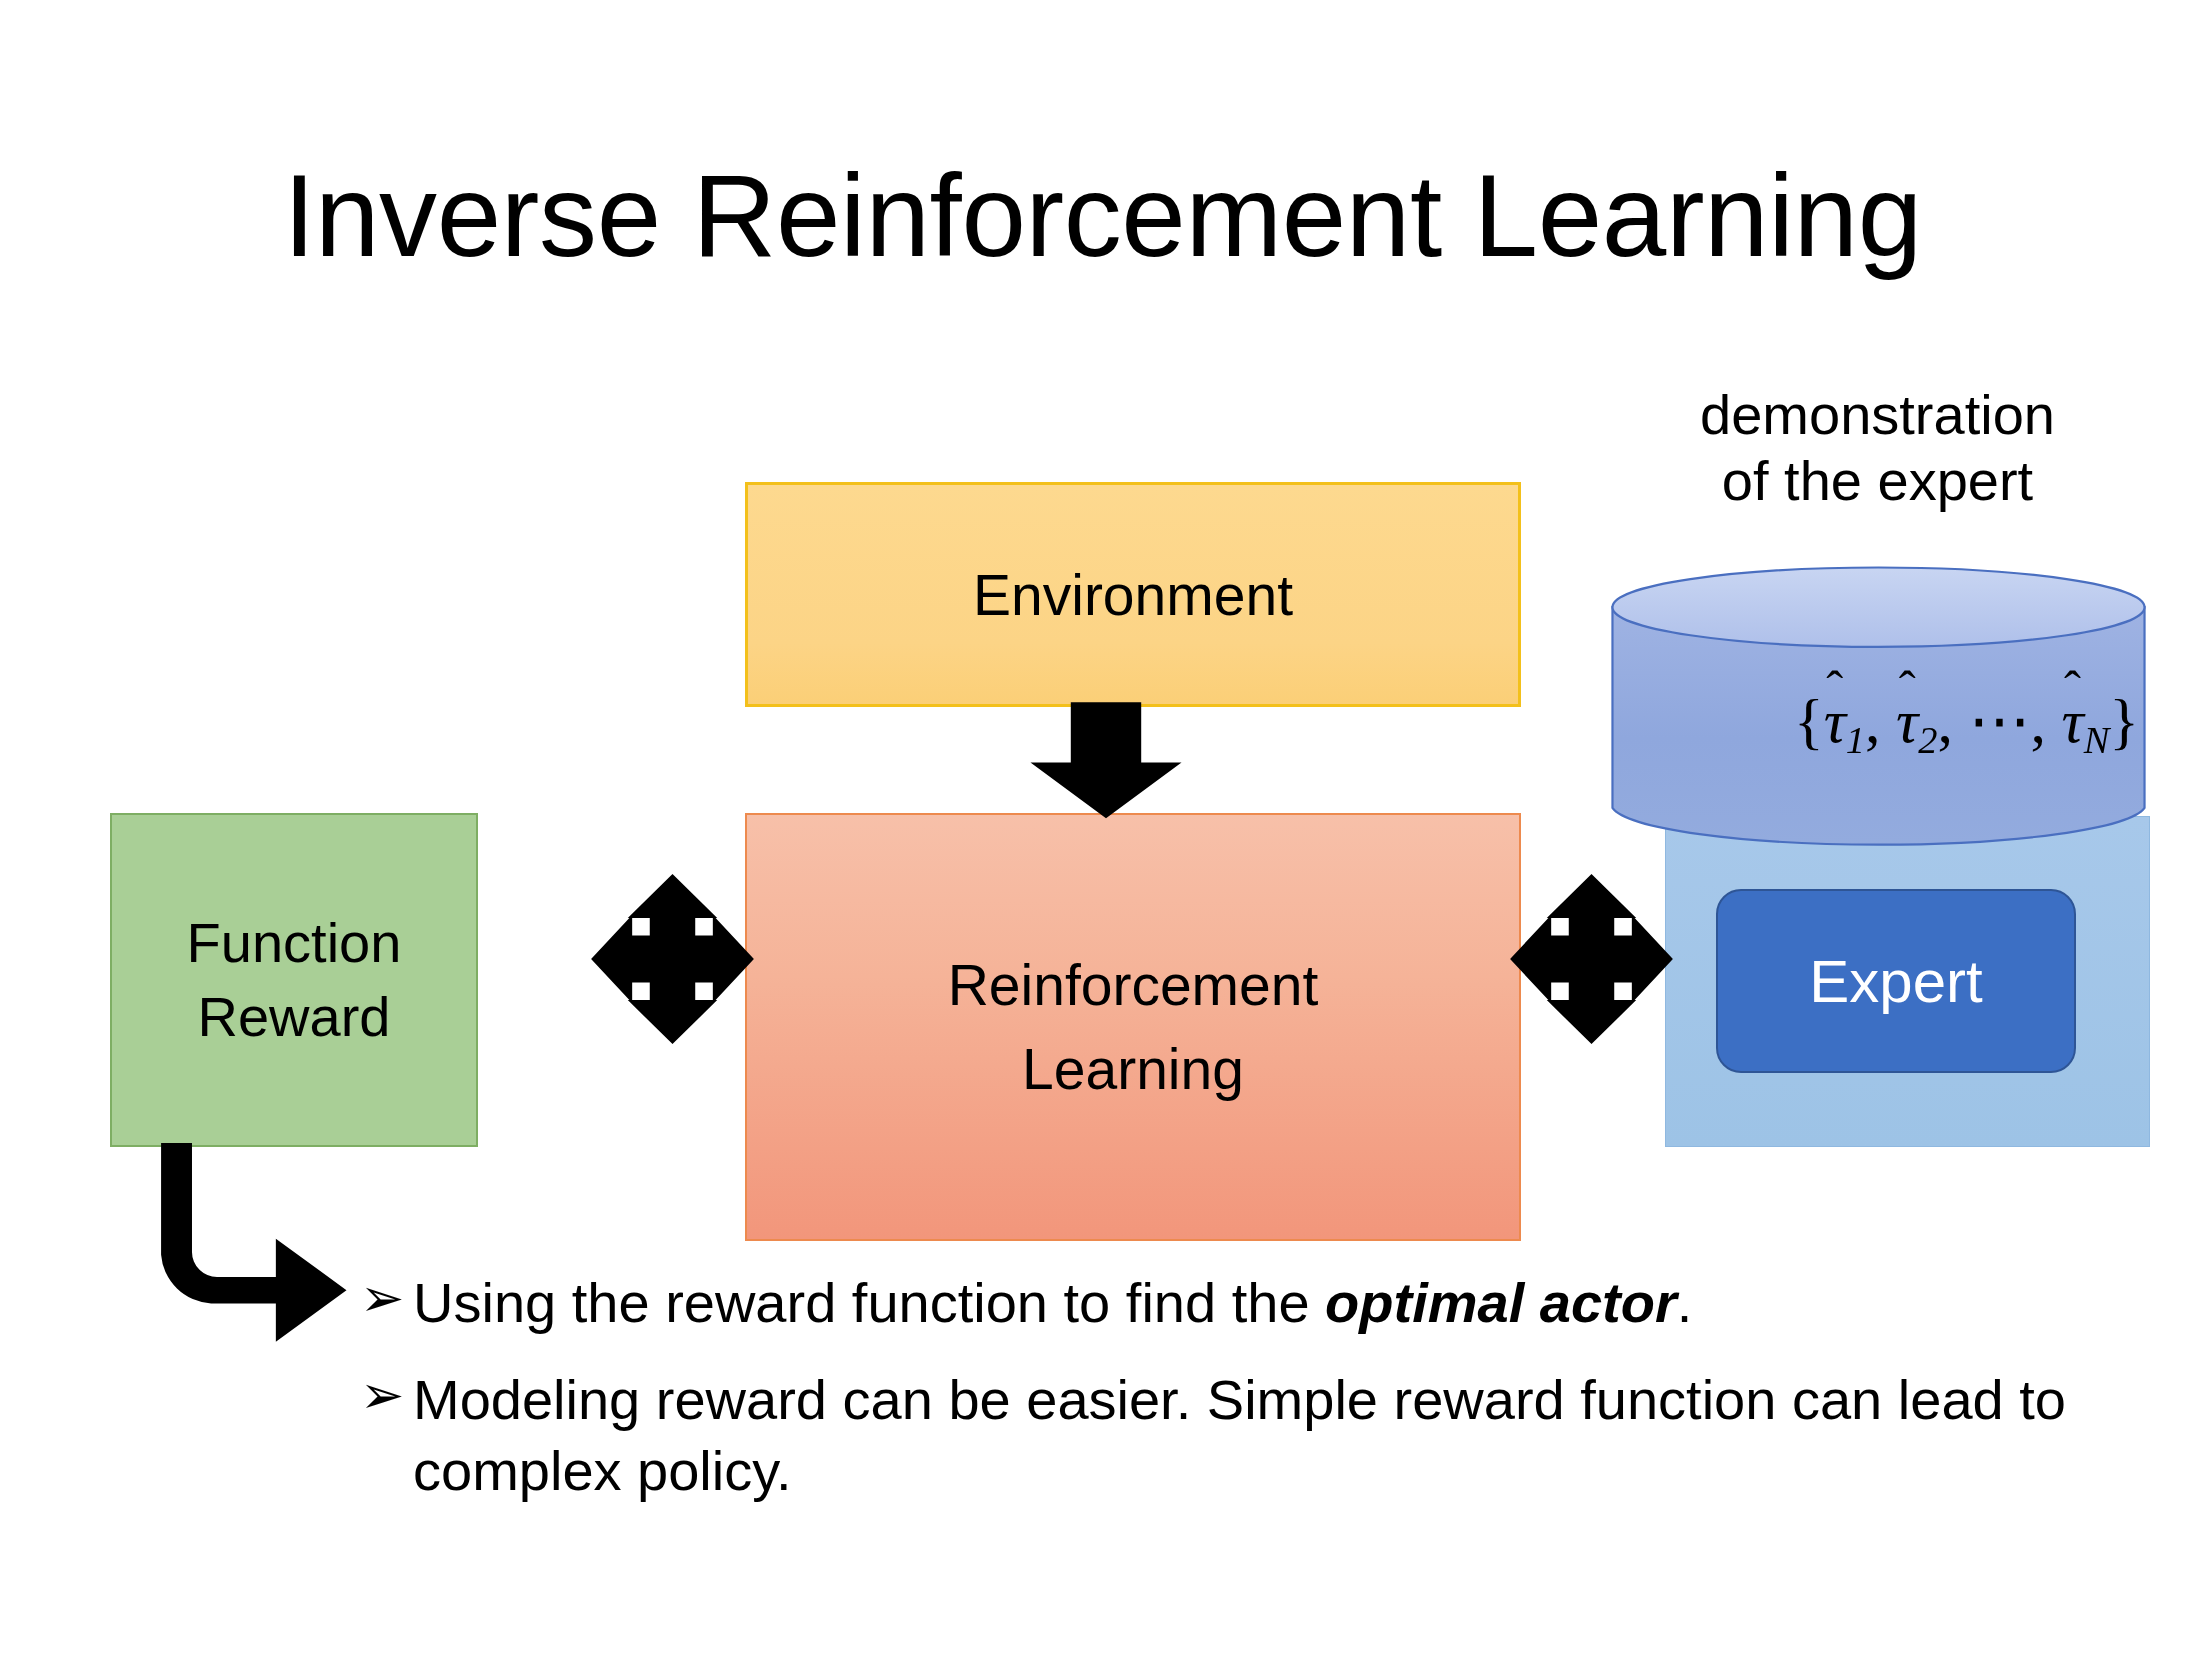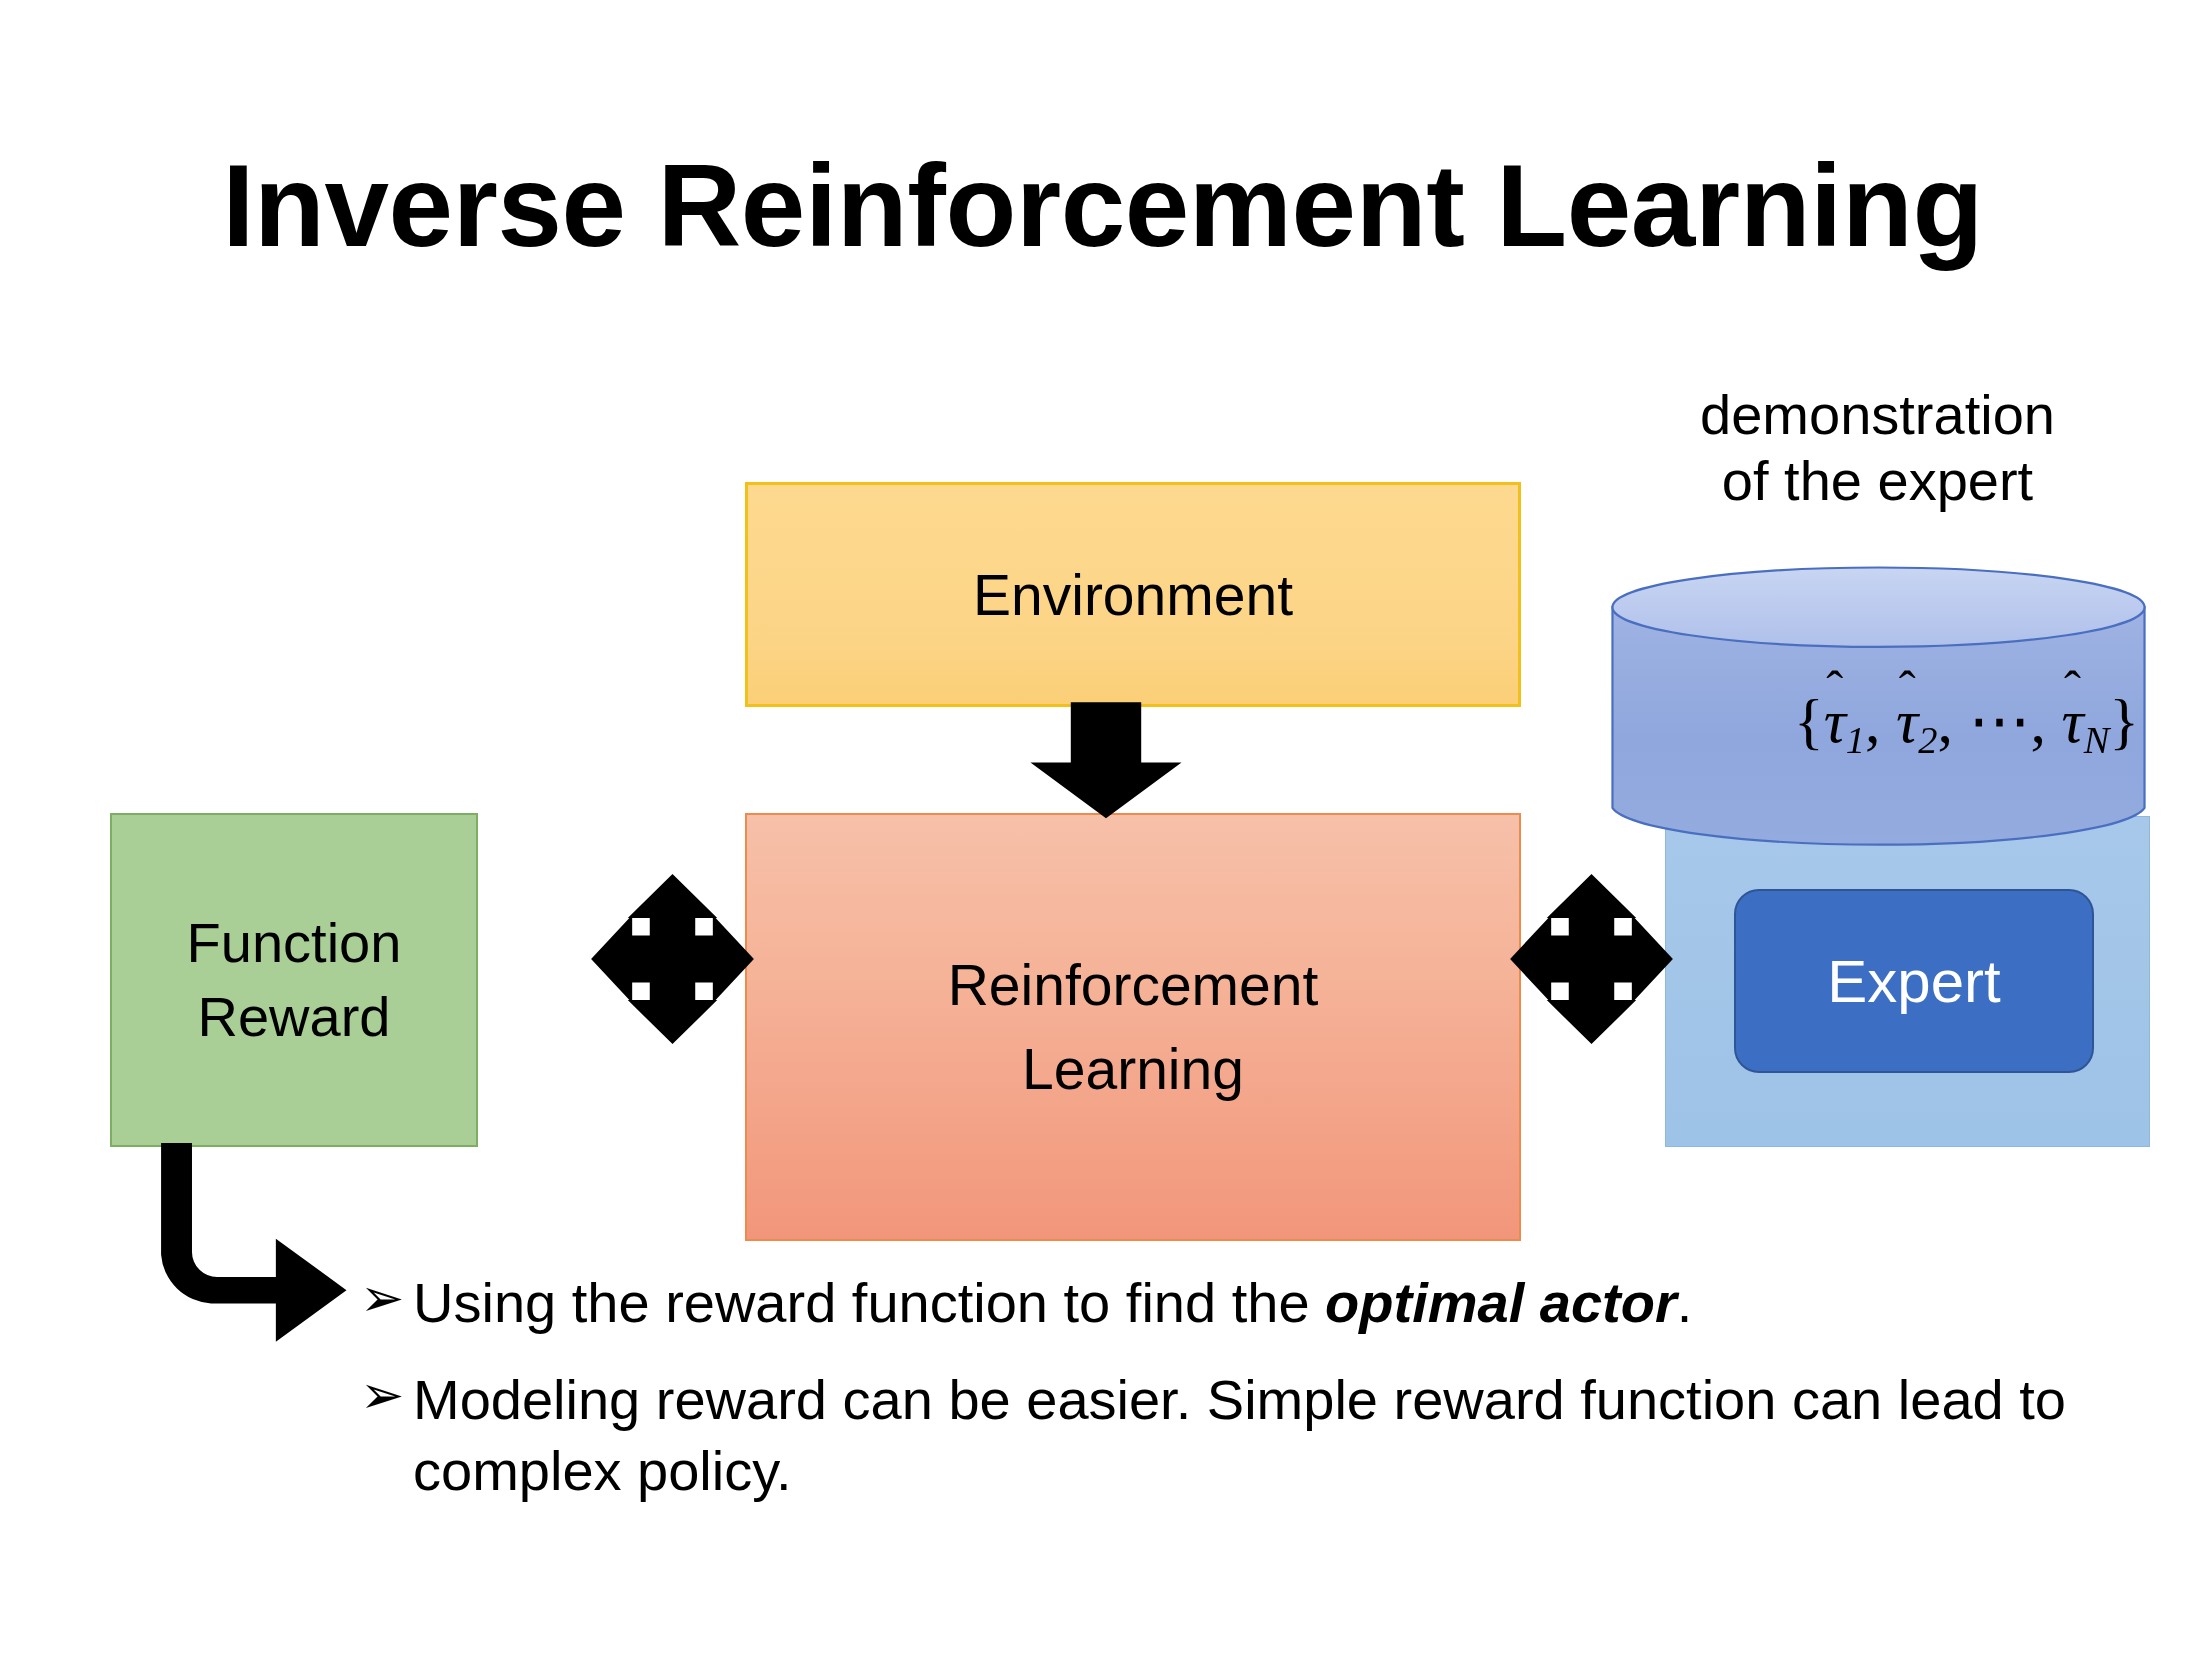--- a/index.html
+++ b/index.html
@@ -13,26 +13,26 @@
     position: relative;
     overflow: hidden;
     font-family: "Liberation Sans", sans-serif;
     color: #000000;
   }
 
   
   #slide-title {
     position: absolute;
     left: 0;
-    top: 144px;
+    top: 154px;
     width: 2205px;
     text-align: center;
     font-size: 116px;
     line-height: 1.08;
-    font-weight: 700;
+    font-weight: 400;
     letter-spacing: -0.4px;
     white-space: nowrap;
   }
 
   
   .node-box {
     position: absolute;
     box-sizing: border-box;
     display: flex;
     align-items: center;
@@ -95,21 +95,20 @@
     height: 184px;
     border-radius: 25px;
     background: #3C6FC4;
     border: 2.9px solid #2E5596;
     box-sizing: border-box;
     display: flex;
     align-items: center;
     justify-content: center;
     color: #ffffff;
     font-size: 60px;
-    margin-left: 18px;
   }
 
   
   #demo-cylinder {
     position: absolute;
     left: 1611px;
     top: 566px;
     width: 535px;
     height: 283px;
   }

